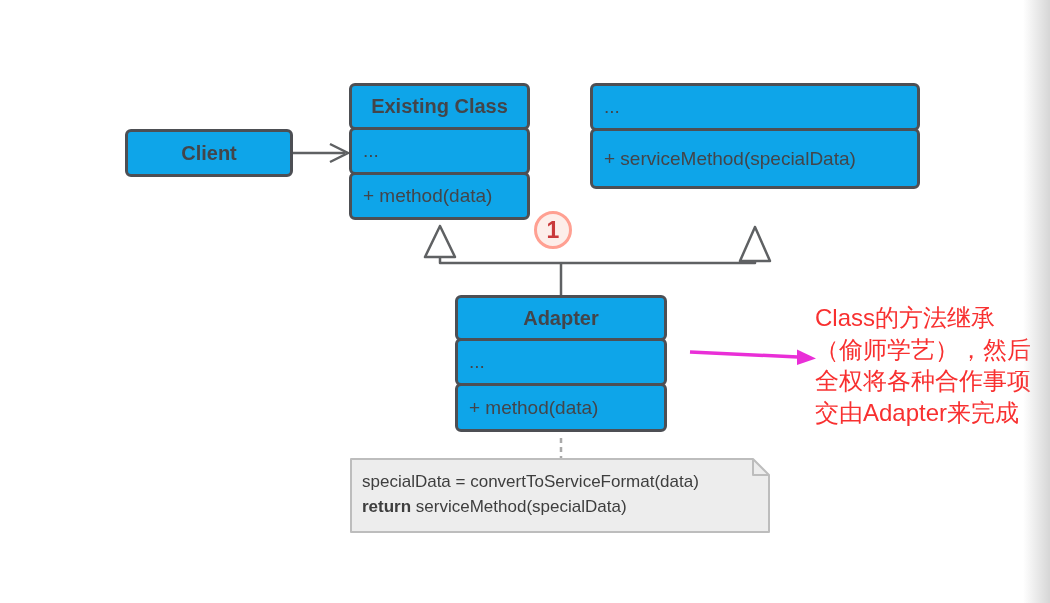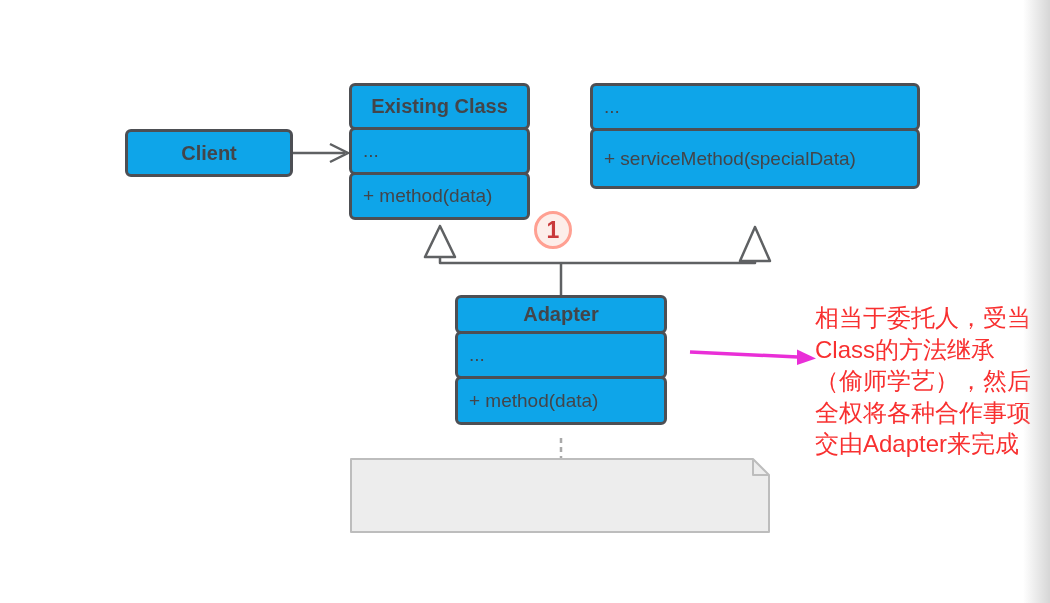--- a/index.html
+++ b/index.html
@@ -76,30 +76,33 @@
     <div class="uml-row" style="height:48px;">...</div>
     <div class="uml-row" style="height:48px;">+ method(data)</div>
   </div>
 
   <div class="uml-box" style="left:590px; top:83px; width:330px;">
     <div class="uml-row" style="height:48px;">...</div>
     <div class="uml-row" style="height:61px;">+ serviceMethod(specialData)</div>
   </div>
 
   <div class="uml-box" style="left:455px; top:295px; width:212px;">
-    <div class="uml-row uml-title" style="height:39px;">Adapter</div>
+    <div class="uml-row uml-title" style="height:46px;">Adapter</div>
     <div class="uml-row" style="height:48px;">...</div>
     <div class="uml-row" style="height:49px;">+ method(data)</div>
   </div>
 
   <div class="badge">1</div>
 
+  <div class="note-text">
+    <div>specialData = convertToServiceFormat(data)</div>
+    <div><span class="kw">return</span><span> serviceMethod(specialData)</span></div>
+  </div>
 
   <div class="annotation">
-    <div>相当于委托人，受当</div>
     <div>Class的方法继承</div>
     <div>（偷师学艺），然后</div>
     <div>全权将各种合作事项</div>
     <div>交由Adapter来完成</div>
   </div>
 
   <div class="edge-shadow"></div>
 </div>
 
 </body></html>

